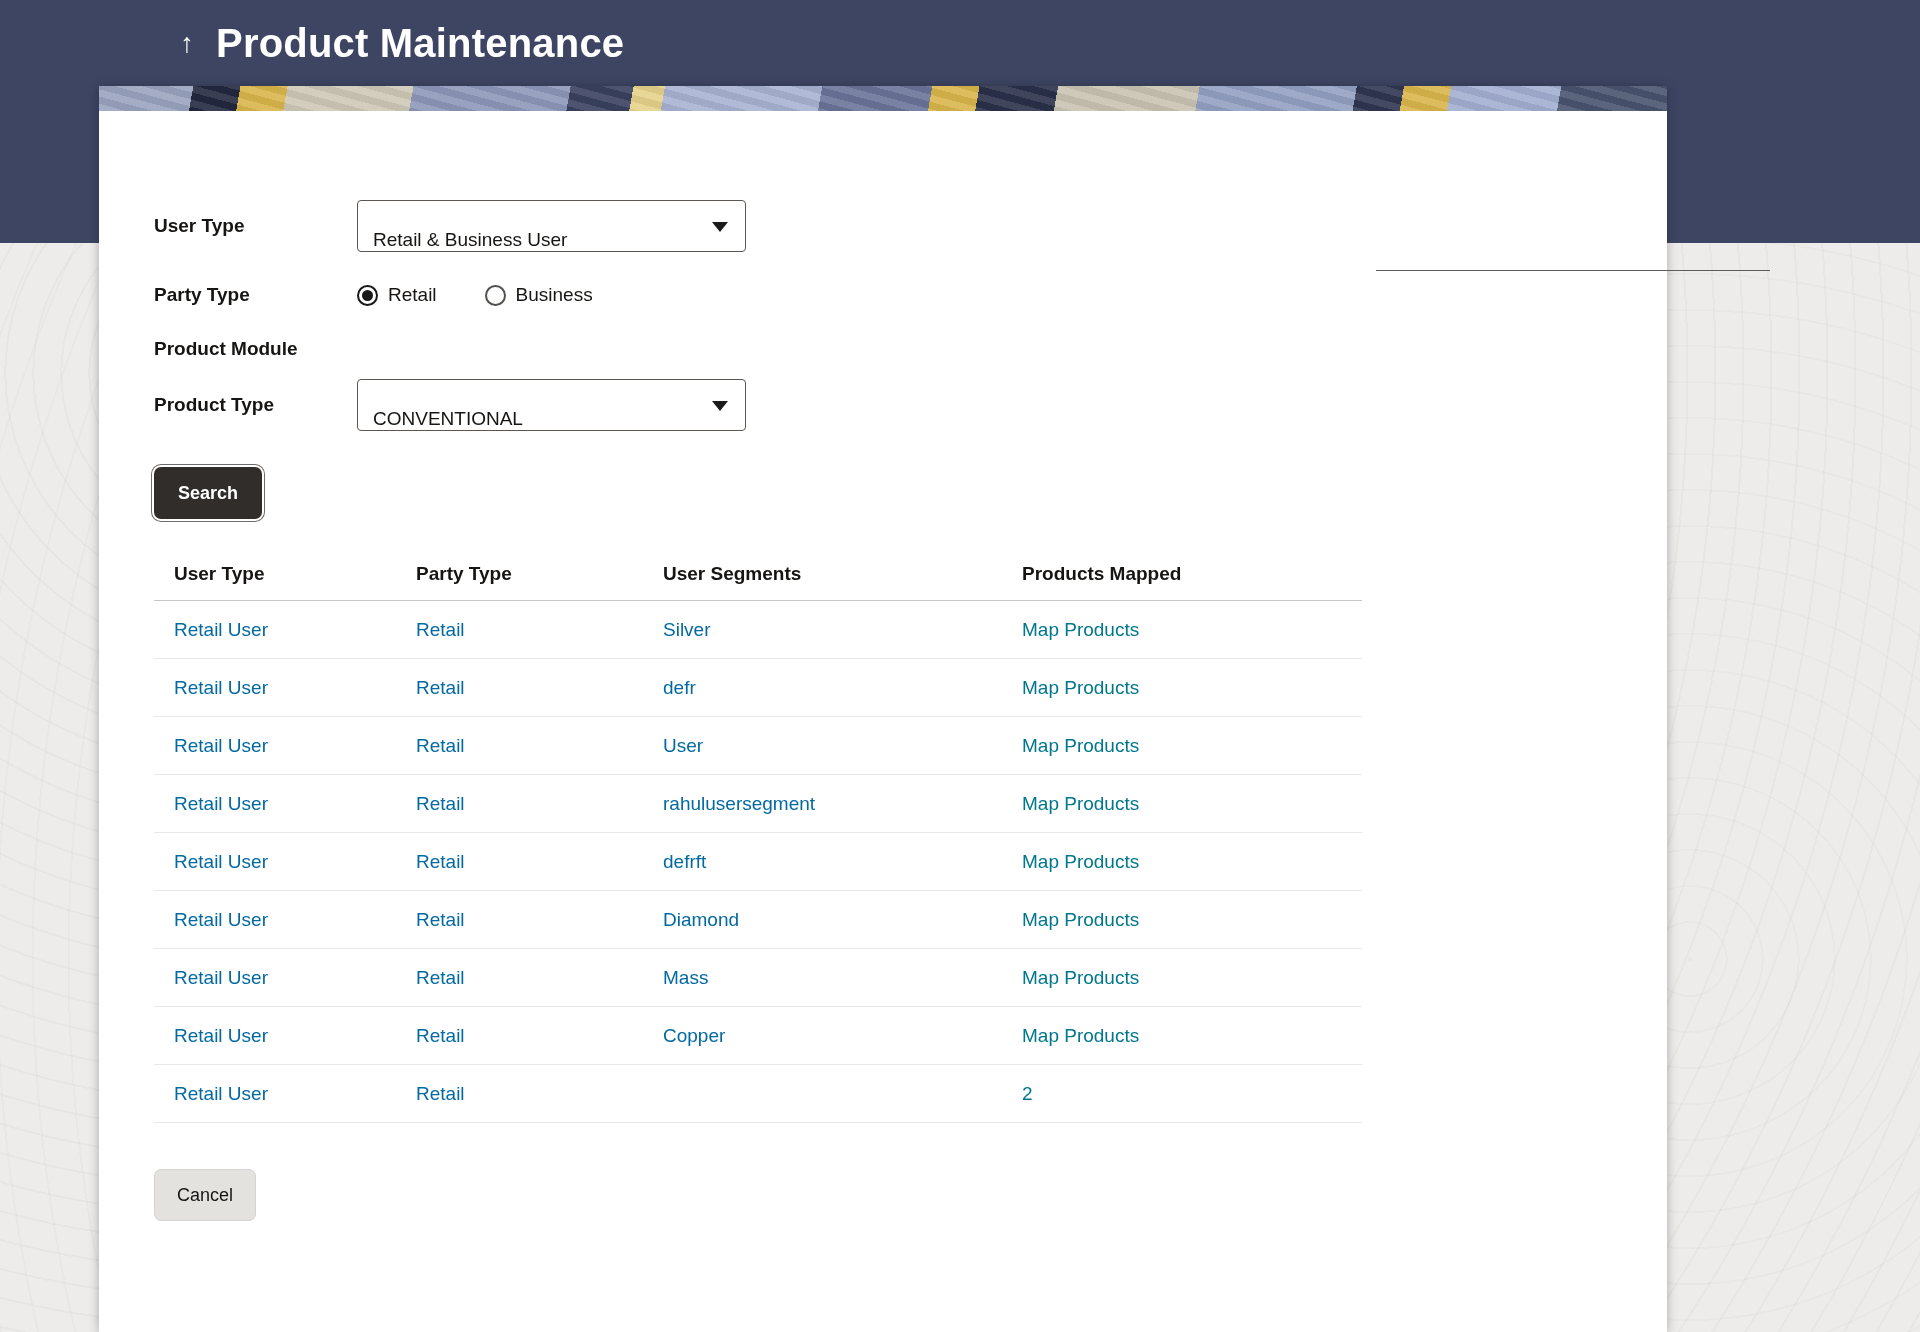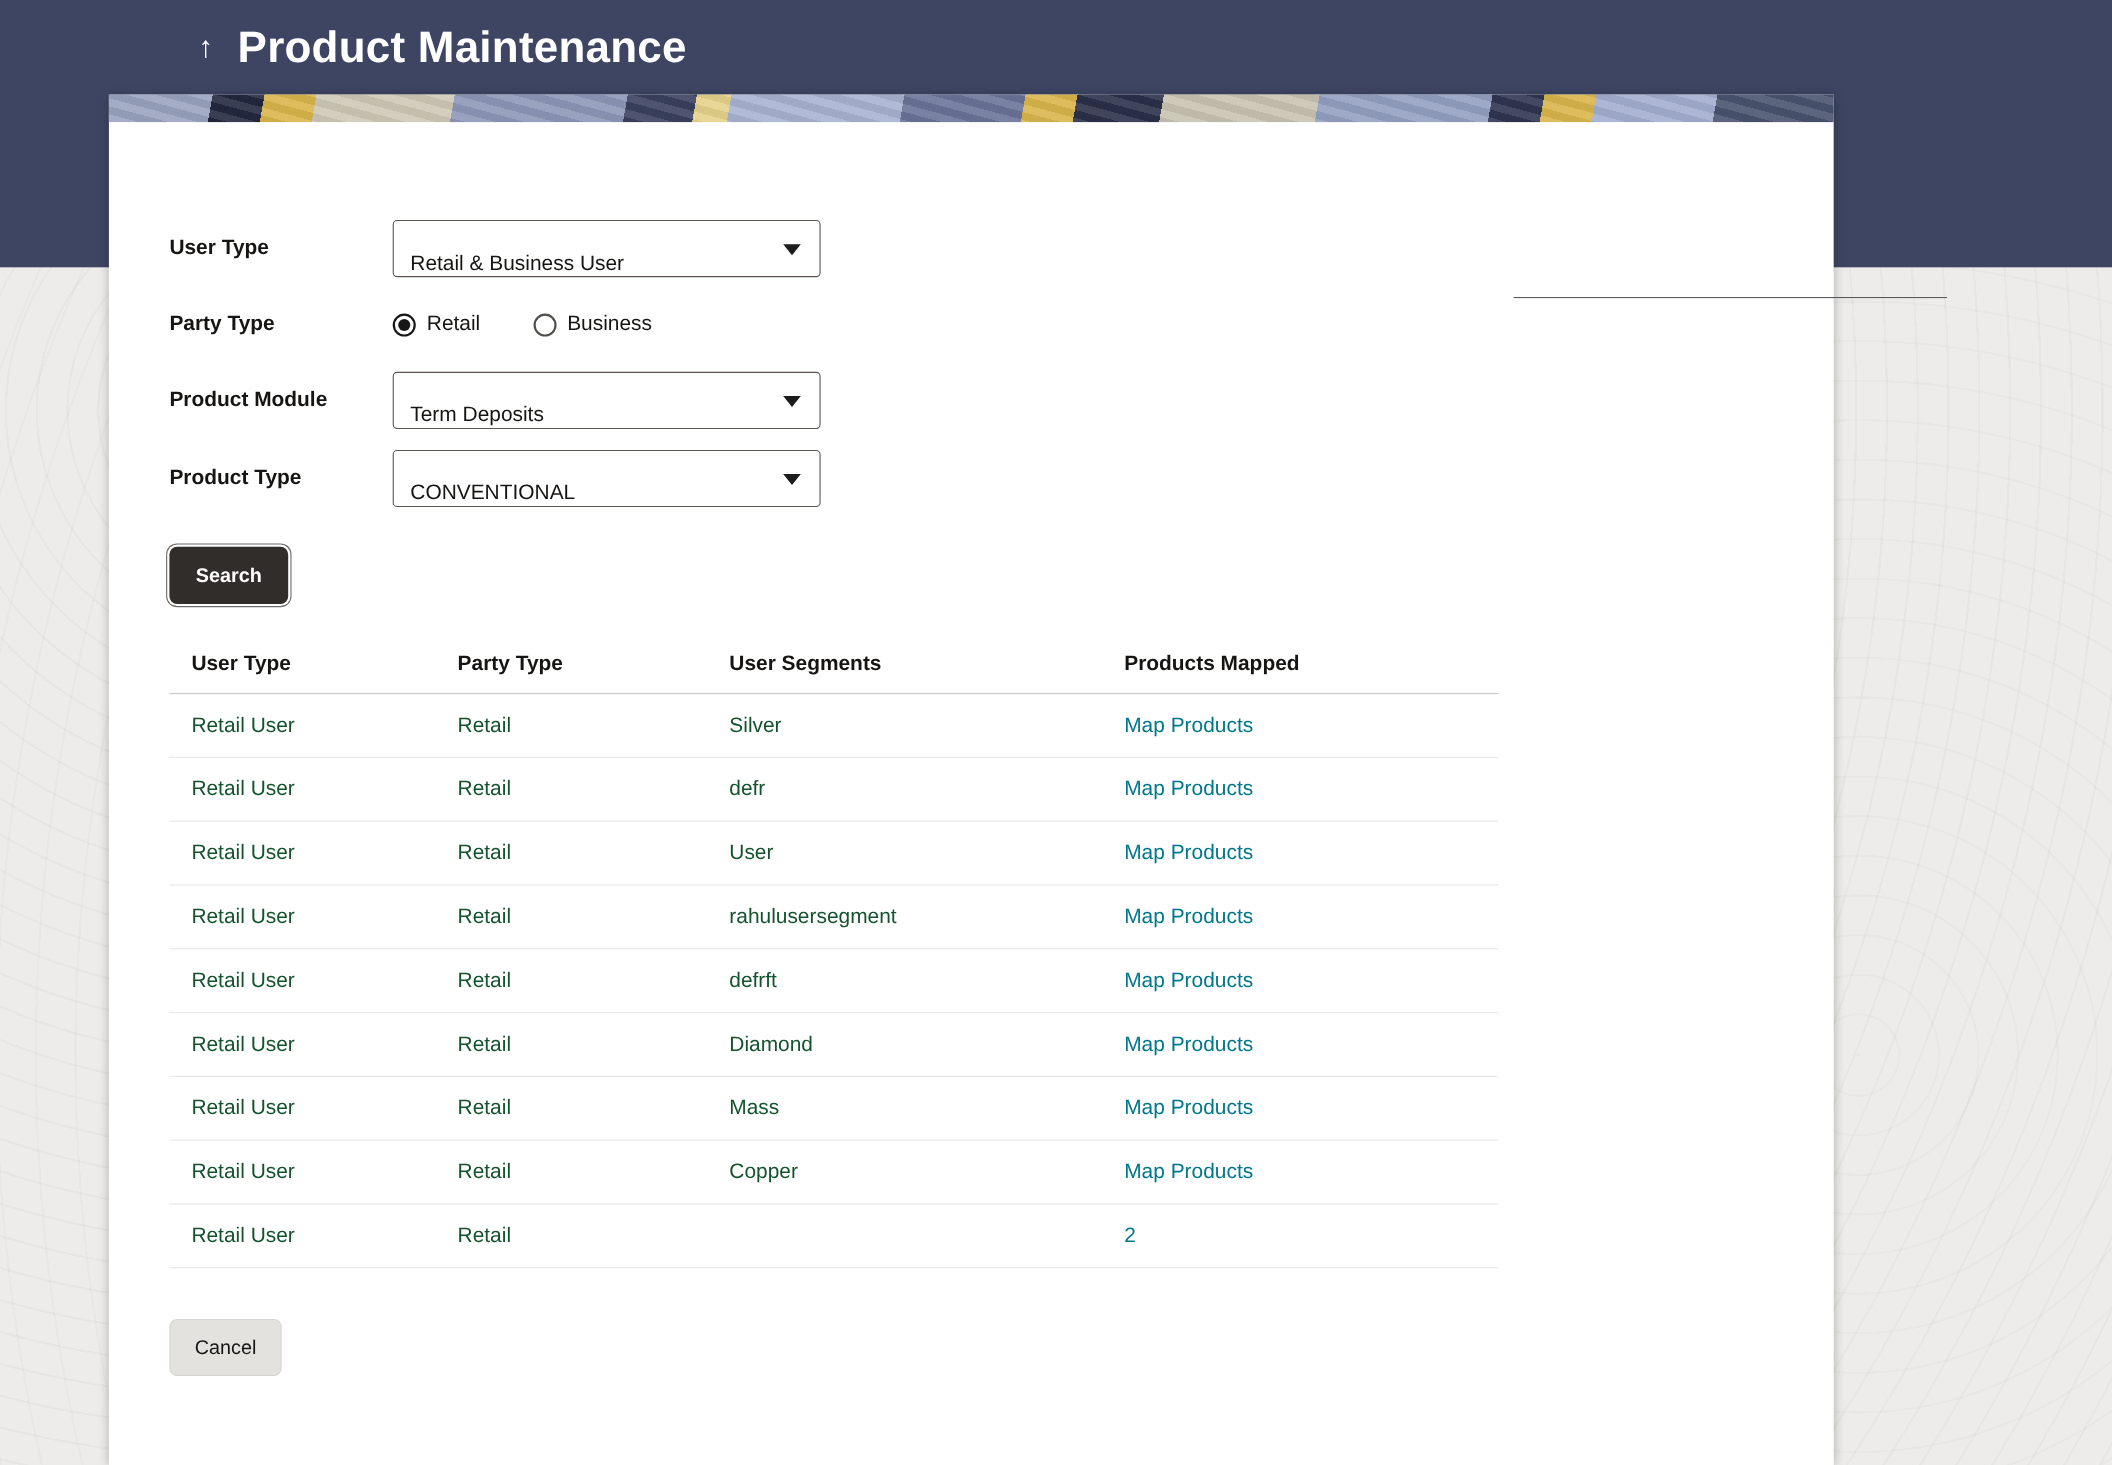--- a/index.html
+++ b/index.html
@@ -103,21 +103,21 @@
     display:grid; grid-template-columns:242px 247px 359px 1fr;
     padding-left:20px; height:54px; align-items:center;
     border-bottom:1px solid #c9c7c4;
   }
   .t-head .t-cell { font-size:19px; font-weight:bold; color:#161513; }
   .t-row {
     display:grid; grid-template-columns:242px 247px 359px 1fr;
     padding-left:20px; height:58px; align-items:center;
     border-bottom:1px solid #e9e8e6;
   }
-  .t-cell { font-size:19px; color:#14532d; }
+  .t-cell { font-size:19px; color:#0369a1; }
   .t-link { color:#00778b; cursor:pointer; }
 
   .btn-cancel {
     margin-top:46px; display:inline-flex; align-items:center; justify-content:center;
     height:52px; padding:0 22px; background:#e4e2df; color:#161513;
     font-size:18px; font-weight:normal; font-family:inherit;
     border:1px solid #d6d4d1; border-radius:7px; cursor:pointer;
   }
 </style>
 </head>
@@ -156,24 +156,20 @@
         <span class="radio-option">
           <span class="radio"></span>
           <span class="radio-label">Business</span>
         </span>
       </div>
     </div>
 
     
     <div class="form-row row-gap">
       <label class="form-label">Product Module</label>
-      <div class="select">
-        <span>Term Deposits</span>
-        <span class="caret"></span>
-      </div>
     </div>
 
     
     <div class="form-row row-gap-lg">
       <label class="form-label">Product Type</label>
       <div class="select">
         <span>CONVENTIONAL</span>
         <span class="caret"></span>
       </div>
     </div>

